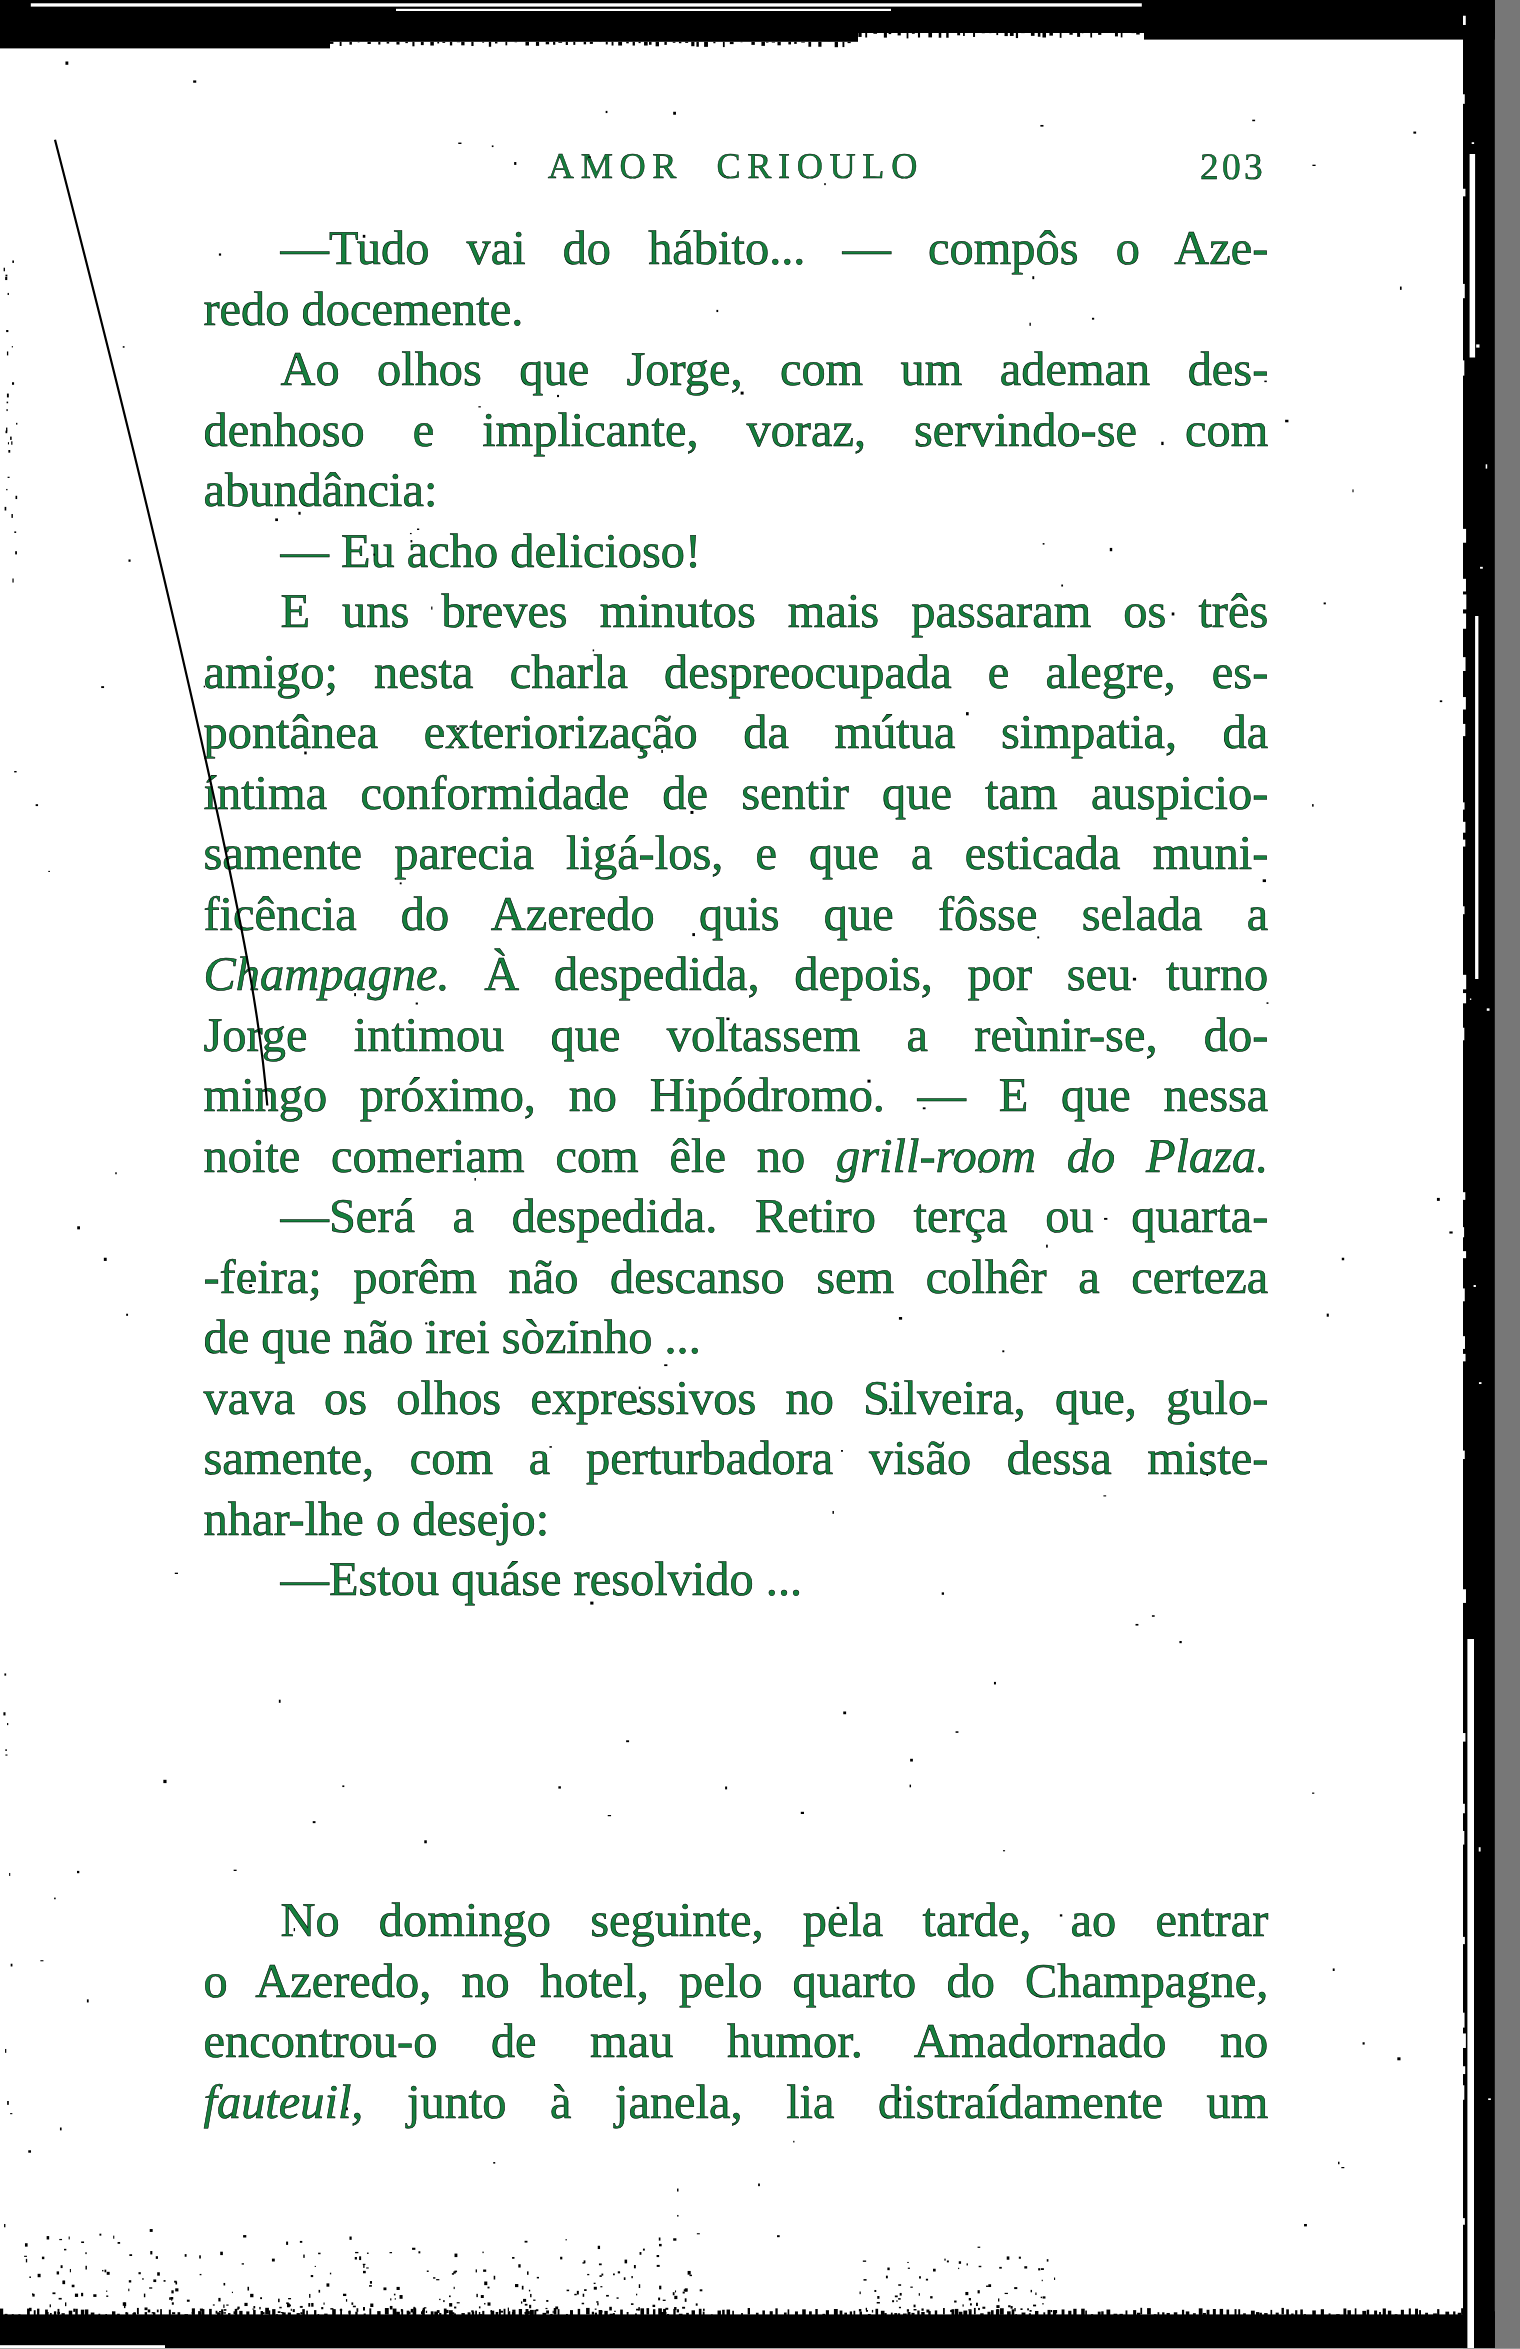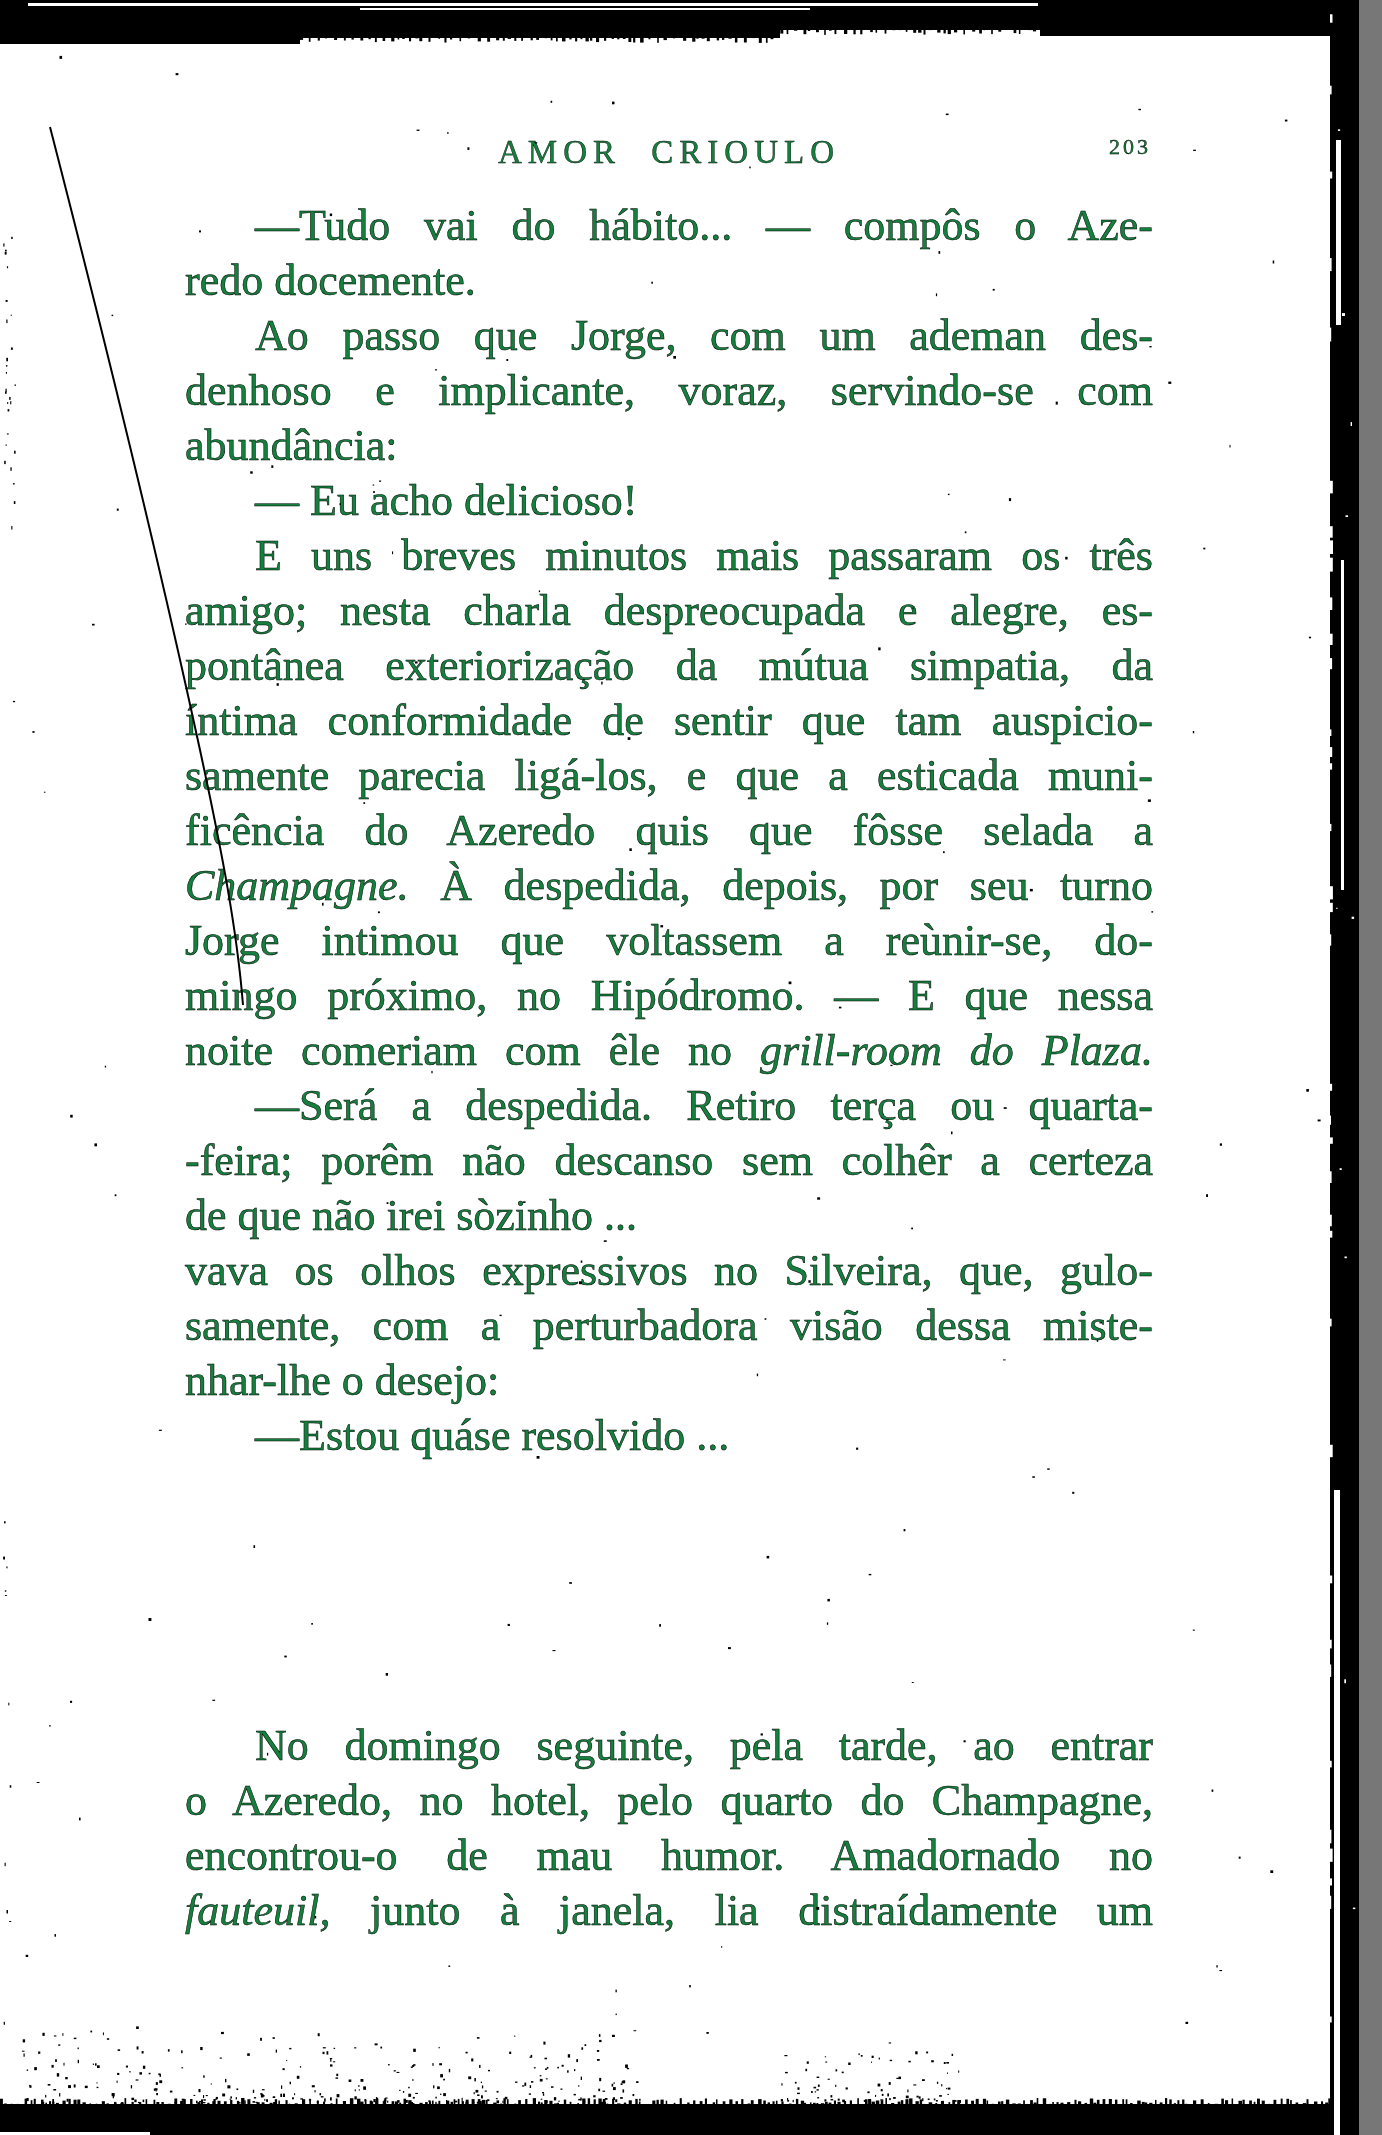--- a/index.html
+++ b/index.html
@@ -18,21 +18,21 @@
   .page-header{
     position:absolute;left:185px;top:134px;width:968px;height:46px;
   }
   .header-title{
     display:block;text-align:center;
     font-size:33px;letter-spacing:6px;word-spacing:16px;
     -webkit-text-stroke:0.4px #000;
   }
   .page-number{
     position:absolute;right:2px;top:0;
-    font-size:22px;letter-spacing:3px;
+    font-size:34px;letter-spacing:3px;
     -webkit-text-stroke:0.4px #000;
   }
   .text-block{
     position:absolute;left:185px;width:968px;
     font-size:44px;line-height:55px;
     -webkit-text-stroke:0.5px #000;
   }
   .block-1{top:198px;}
   .block-2{top:1718px;}
   .line{height:55px;text-align:left;}
@@ -46,21 +46,21 @@
 <div class="scan-page">
 
   <div class="page-header">
     <span class="header-title">AMOR CRIOULO</span>
     <span class="page-number">203</span>
   </div>
 
   <div class="text-block block-1">
       <div class="line ind just"><span class="">—Tudo vai do hábito... — compôs o Aze-</span></div>
       <div class="line"><span class="">redo docemente.</span></div>
-      <div class="line ind just"><span class="">Ao passo que Jorge, com um ademan des-</span></div>
+      <div class="line ind just"><span class="">Ao olhos que Jorge, com um ademan des-</span></div>
       <div class="line just"><span class="">denhoso e implicante, voraz, servindo-se com</span></div>
       <div class="line"><span class="">abundância:</span></div>
       <div class="line ind"><span class="">— Eu acho delicioso!</span></div>
       <div class="line ind just"><span class="">E uns breves minutos mais passaram os três</span></div>
       <div class="line just"><span class="">amigo; nesta charla despreocupada e alegre, es-</span></div>
       <div class="line just"><span class="">pontânea exteriorização da mútua simpatia, da</span></div>
       <div class="line just"><span class="">íntima conformidade de sentir que tam auspicio-</span></div>
       <div class="line just"><span class="">samente parecia ligá-los, e que a esticada muni-</span></div>
       <div class="line just"><span class="">ficência do Azeredo quis que fôsse selada a</span></div>
       <div class="line just"><span class="it">Champagne.</span><span class=""> À despedida, depois, por seu turno</span></div>

